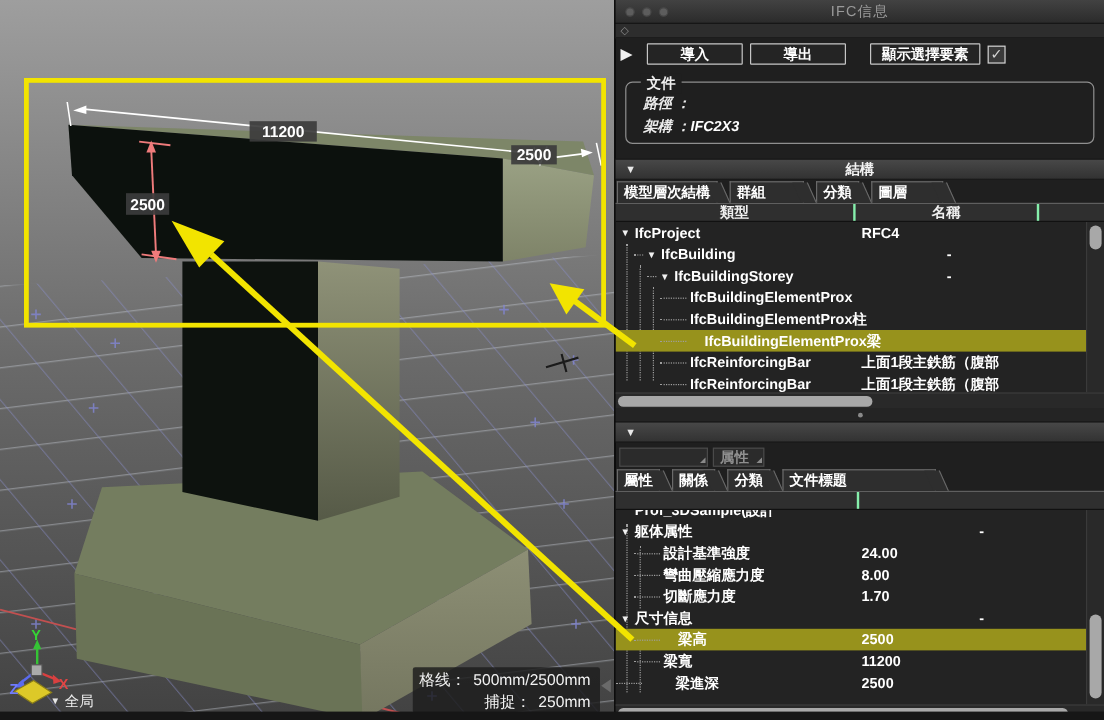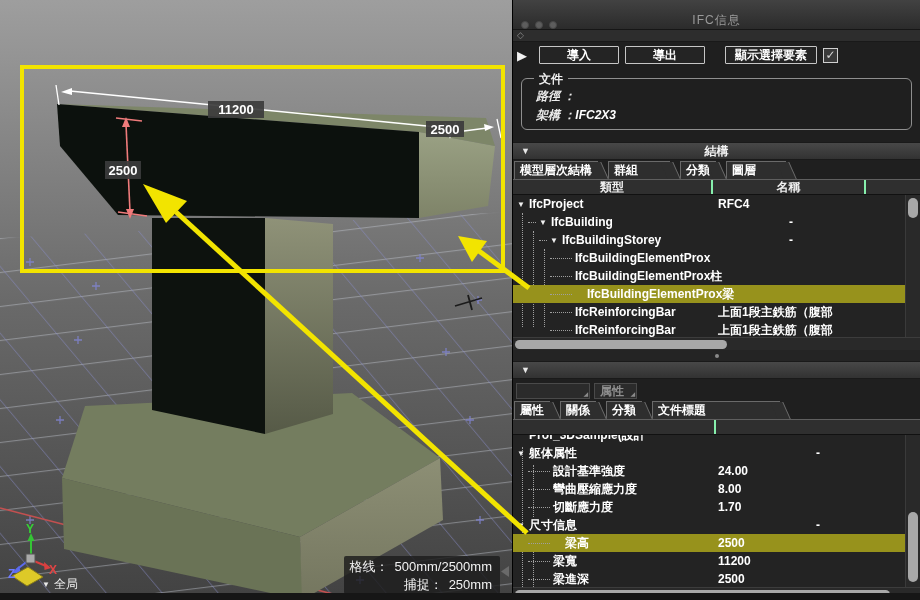--- a/index.html
+++ b/index.html
@@ -8,22 +8,22 @@
   .app { position:relative; width:920px; height:600px; background:#1f1f1f; display:flex; }
 
   
   .viewport { position:relative; width:512px; height:600px; flex:0 0 512px; }
   .viewport svg { display:block; }
 
   
   .panel { position:relative; width:408px; height:600px; flex:0 0 408px;
            background:#1f1f1f; border-left:1px solid #000; display:flex; flex-direction:column;
            color:#fff; font-size:12px; }
-  .titlebar { height:30px; background:linear-gradient(#424242,#2b2b2b); border-bottom:1px solid #161616;
-              display:flex; align-items:flex-end; position:relative; }
+  .titlebar { height:20px; background:linear-gradient(#424242,#2b2b2b); border-bottom:1px solid #161616;
+              display:flex; align-items:center; position:relative; }
   .lights { display:flex; gap:6px; margin-left:8px; }
   .light { width:8px; height:8px; border-radius:50%; background:#5d5d5d; border:1px solid #474747; }
   .wtitle { position:absolute; left:0; right:0; text-align:center; color:#9a9a9a; font-size:12px; letter-spacing:1px; }
   .strip { height:12px; background:#2d2d2d; border-bottom:1px solid #191919; color:#8a8a8a;
            font-size:9px; line-height:11px; padding-left:4px; }
   .toolbar { height:26px; display:flex; align-items:center; gap:6px; padding:0 6px 0 4px; }
   .play { color:#f2f2f2; font-size:13px; width:16px; text-align:left; }
   .btn { height:18px; background:#242424; border:1px solid #c6c6c6; border-radius:1px; color:#fff;
          font-weight:700; font-size:12px; line-height:16px; padding:0 4px; text-align:center; }
   .btn.imp,.btn.exp { width:80px; }
@@ -372,21 +372,21 @@
           <div class="row sel" style="padding-left: 15px;">
             <span class="conn" style="width: 22px;"></span>
             <span>梁高</span>
             <span class="val">2500</span>
           </div>
           <div class="row" style="padding-left: 15px;">
             <span class="conn" style="width: 22px;"></span>
             <span>梁寬</span>
             <span class="val">11200</span>
           </div>
-          <div class="row" style="padding-left: 15px;">
+          <div class="row" style=" gap: 25px;">
             <span class="conn" style="width: 22px;"></span>
             <span>梁進深</span>
             <span class="val">2500</span>
           </div>
         </div>
       <div class="vscroll">
           <div class="vthumb" id="vthumb2"></div>
         </div>
     </div>
 

